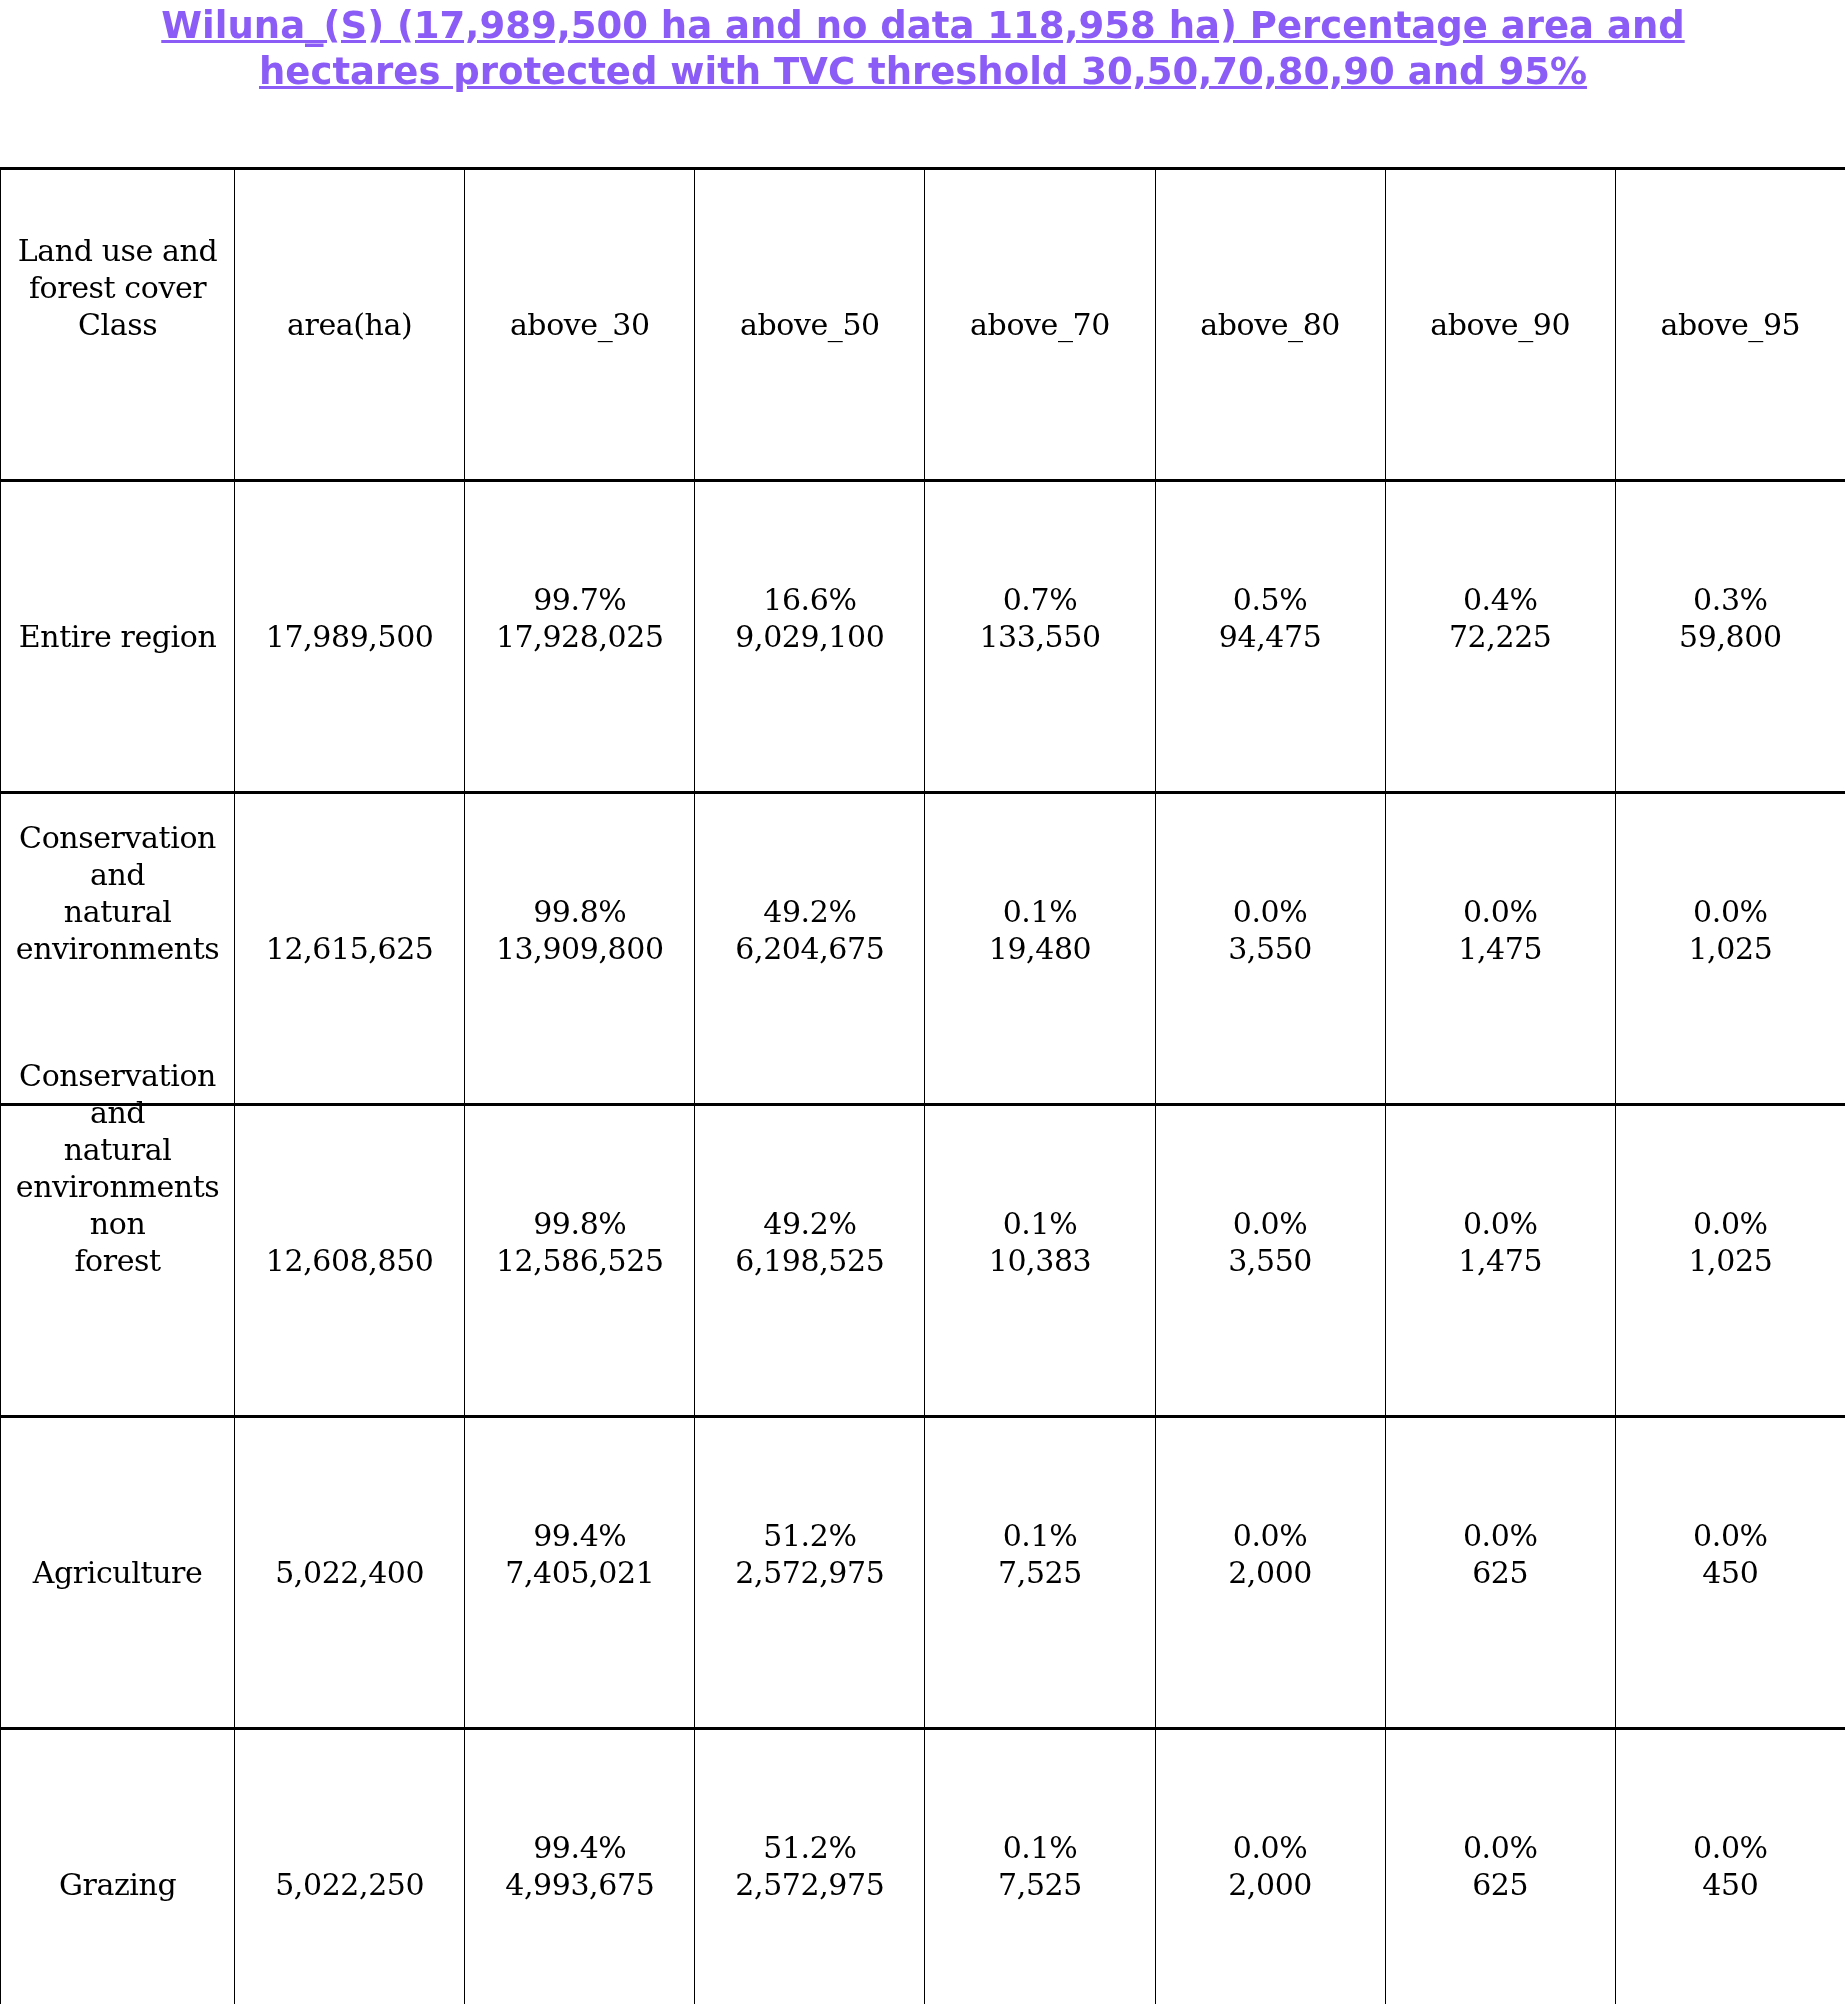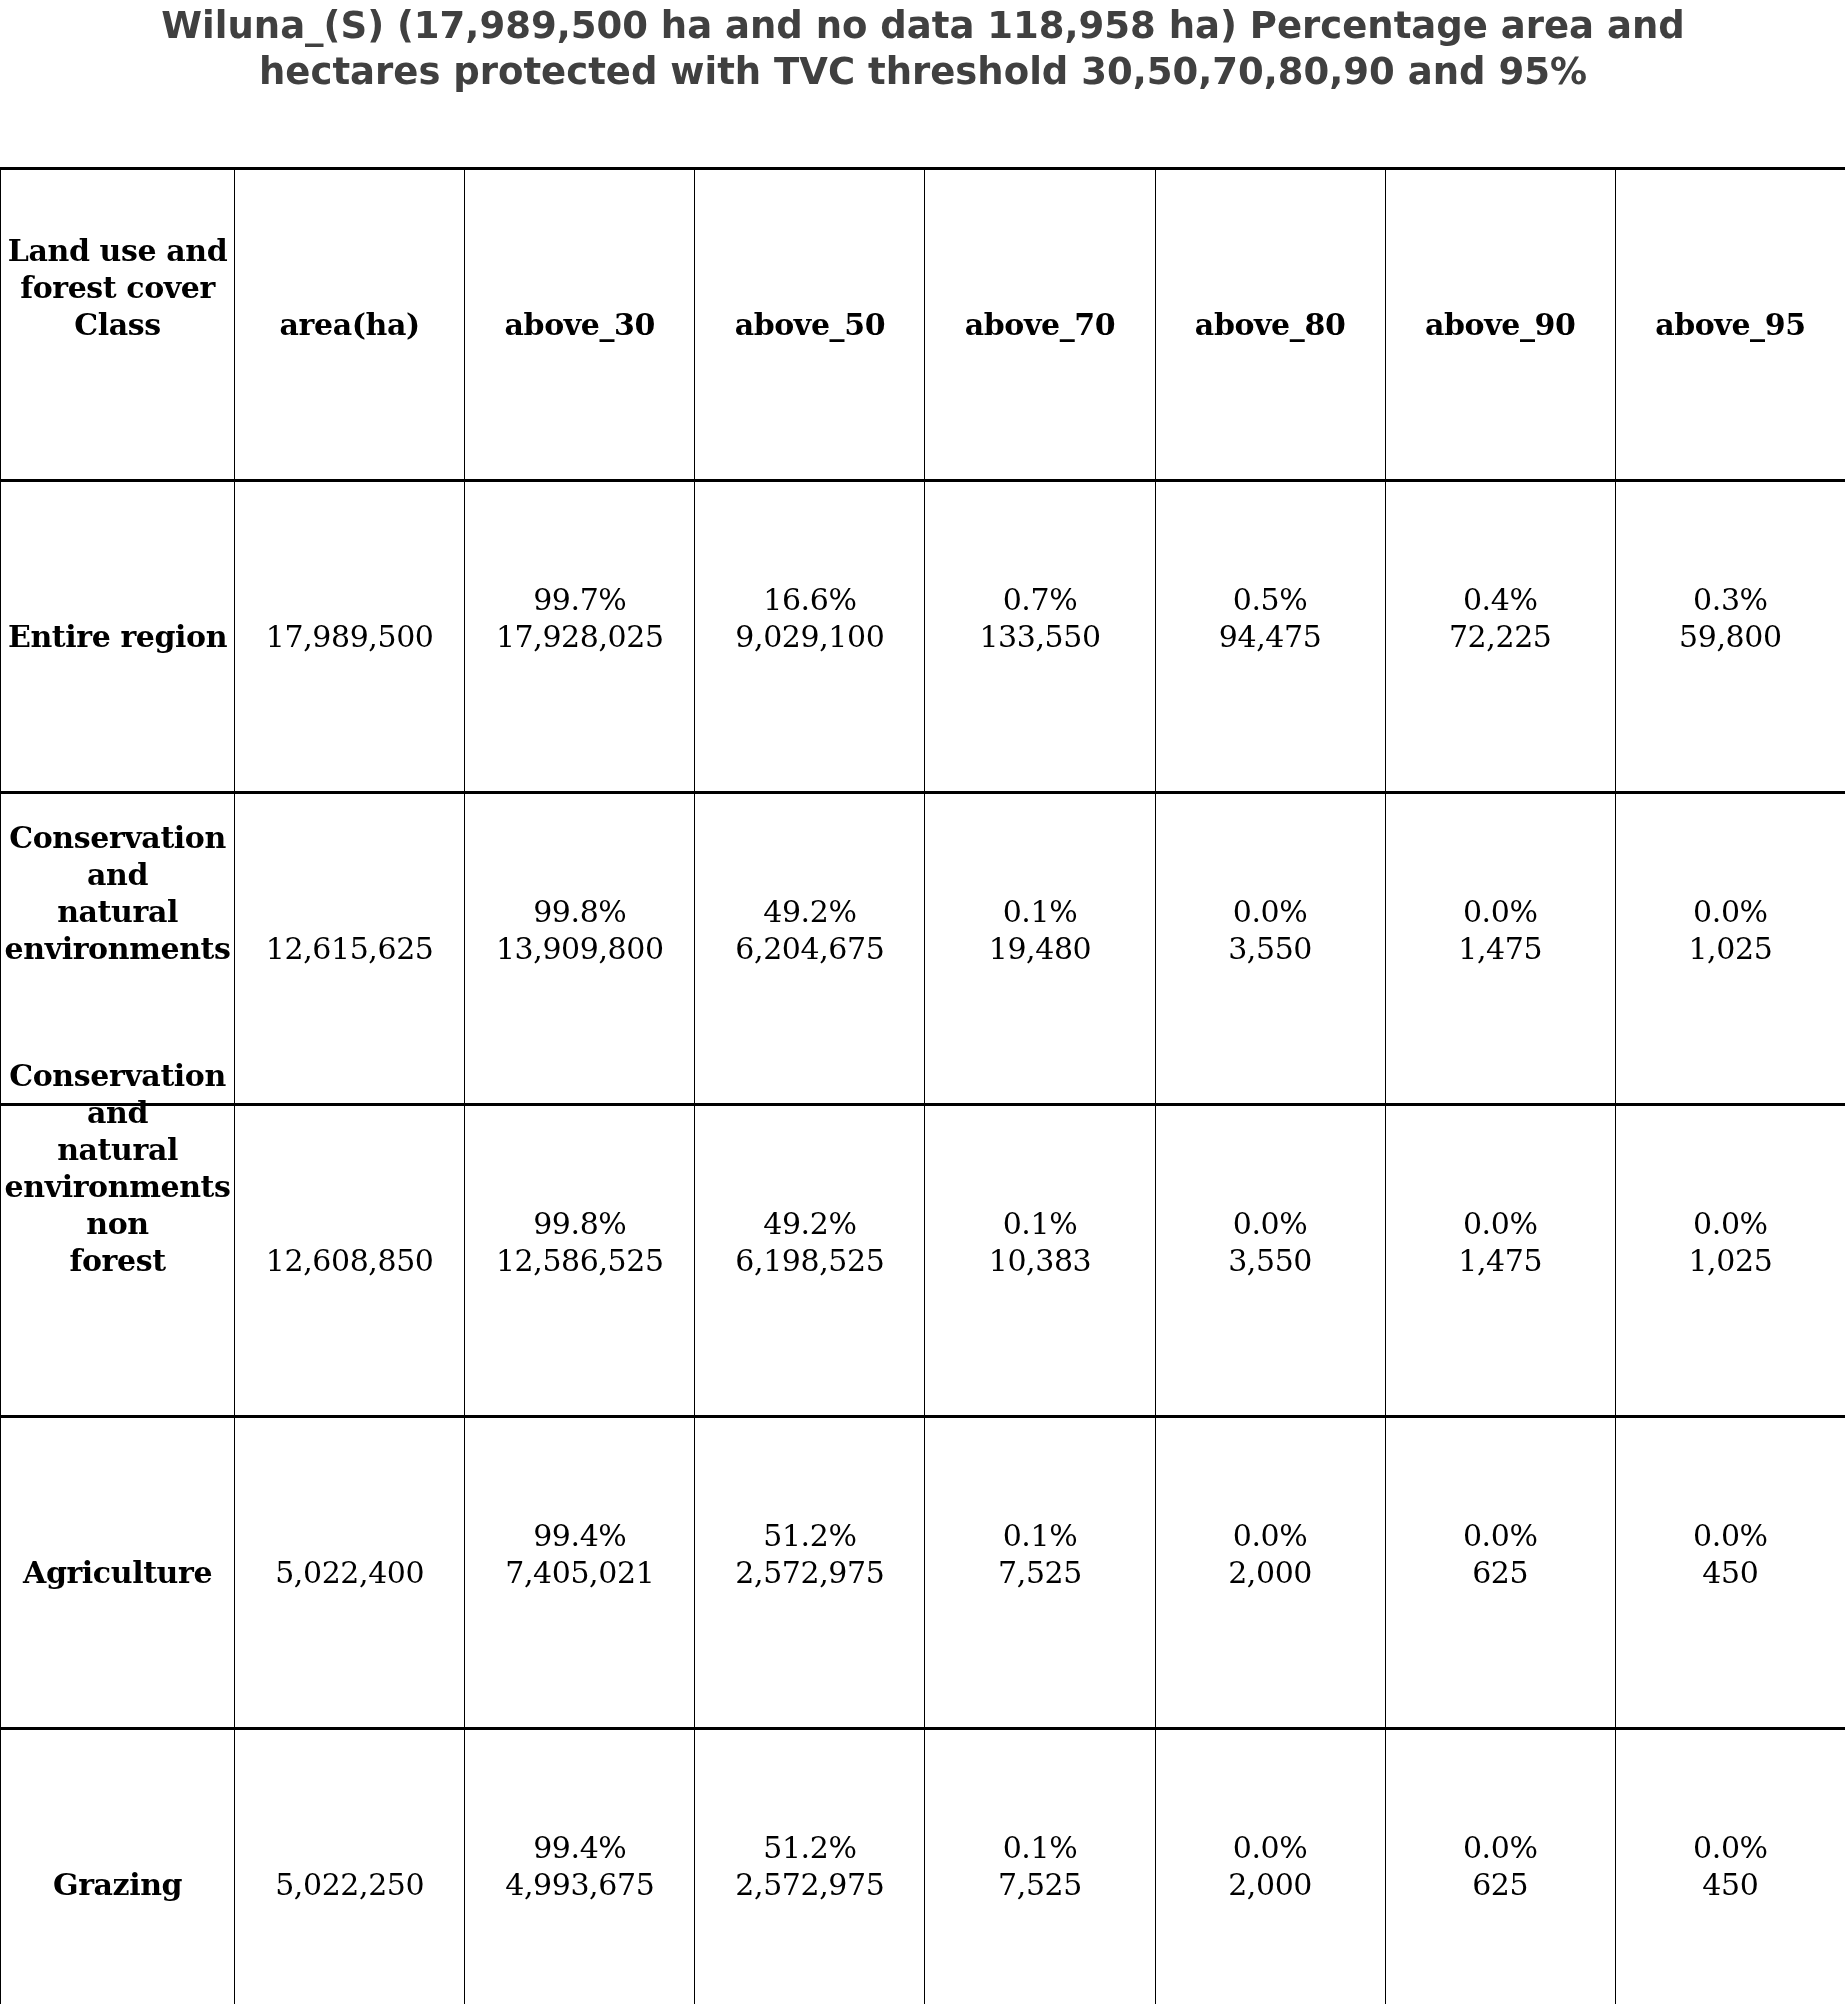--- a/index.html
+++ b/index.html
@@ -2,39 +2,40 @@
 <html style="font-size:6.4px"><head>
 <meta charset="utf-8">
 <style>
   html,body{margin:0;padding:0;background:#ffffff;}
   body{width:1846px;height:2533px;position:relative;font-family:"DejaVu Sans",sans-serif;}
 
   .title{
     position:absolute;top:3.2px;left:0;width:1846px;
     text-align:center;white-space:pre-line;
     font:700 37px/46px "DejaVu Sans","Liberation Sans",sans-serif;
-    color:#404040;
+    color:#8b5cf6;
+    text-decoration:underline;
   }
 
   table.main{
     position:absolute;top:167px;left:0;width:1846px;
     border-collapse:collapse;table-layout:fixed;
     border:1.6px solid #000;border-top:3.2px solid #000;border-bottom:3.2px solid #000;
     font-family:"DejaVu Serif","Liberation Serif",serif;
   }
   table.main td{
     border:1.6px solid #000;border-top:3.2px solid #000;border-bottom:3.2px solid #000;
     padding:0;position:relative;height:309px;background:#fff;
   }
   .cbox{
     position:absolute;left:3.2px;right:3.2px;bottom:calc(50% - 18.4px);
     text-align:center;font-size:30px;line-height:37px;color:#000;
     white-space:pre-line;letter-spacing:-0.4px;
   }
-  .bold{font-weight:bold;}
+  .bold{font-weight:normal;}
 </style>
 </head>
 <body>
 
 <div class="title">Wiluna_(S) (17,989,500 ha and no data 118,958 ha) Percentage area and
 hectares protected with TVC threshold 30,50,70,80,90 and 95%</div>
 
 <table class="main">
   <colgroup>
     <col style="width:234px">

